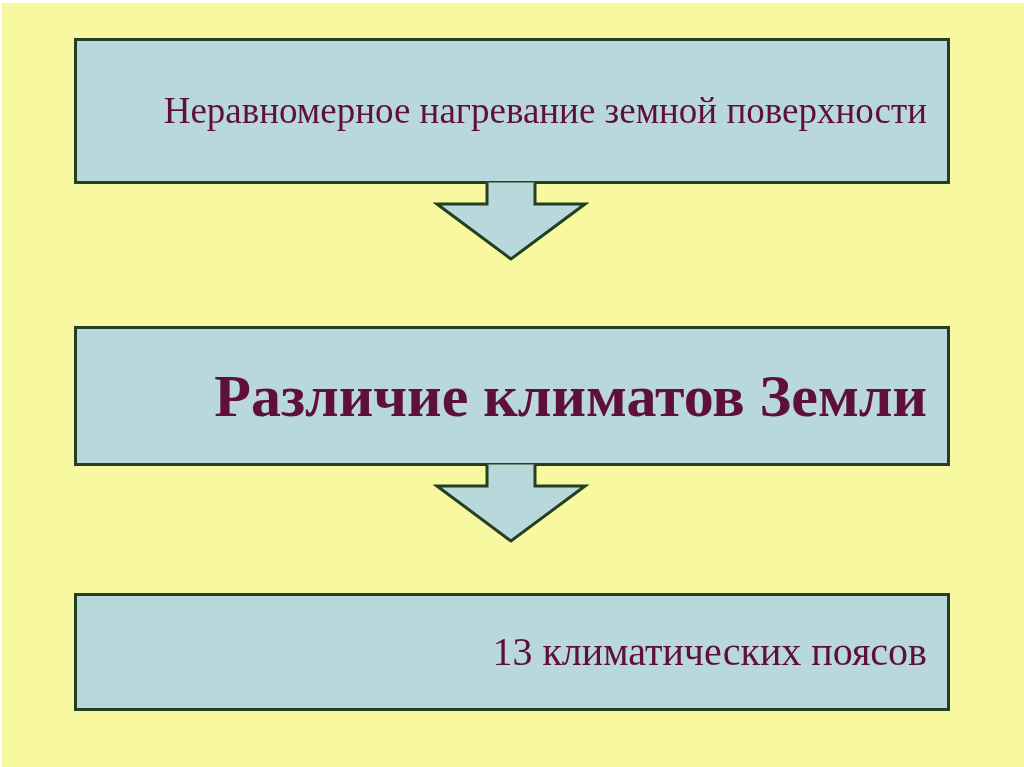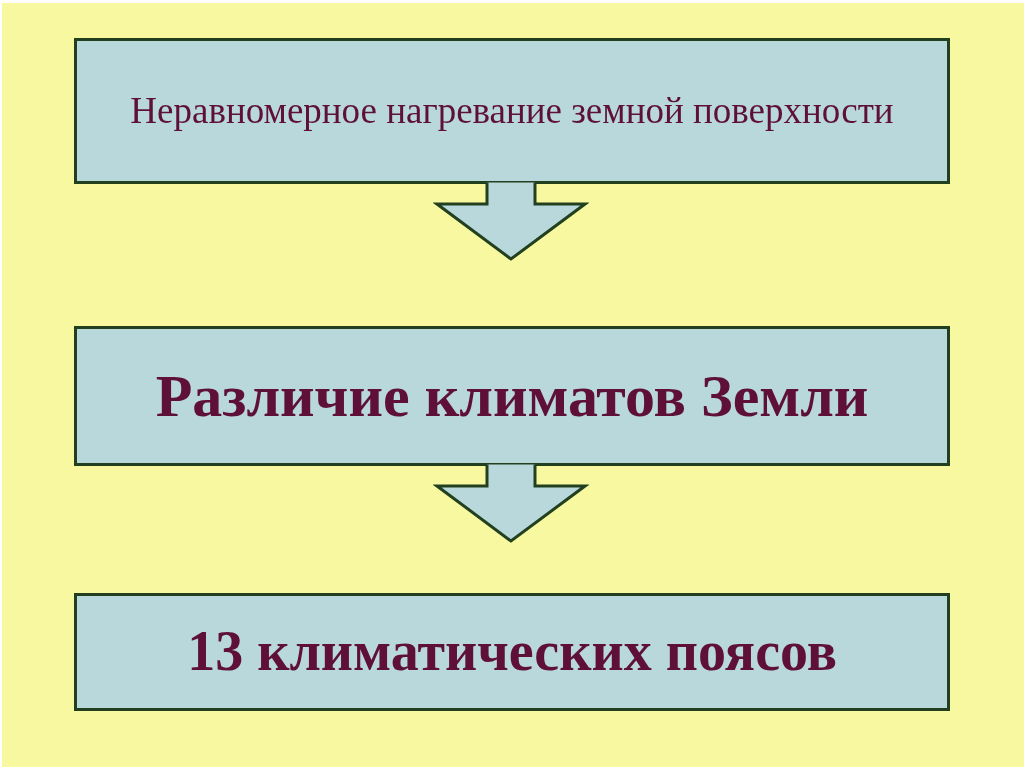--- a/index.html
+++ b/index.html
@@ -21,34 +21,34 @@
   }
   .flow-box {
     position: absolute;
     left: 72px;
     width: 876px;
     box-sizing: border-box;
     background: var(--box-fill, #b9d8dc);
     border: 3px solid var(--box-border, #22401f);
     display: flex;
     align-items: center;
-    justify-content: center;
+    justify-content: flex-end;
     text-align: center;
   }
   .flow-box .box-label {
     color: var(--text-color, #5e1038);
     line-height: 1.1;
     padding: 0 20px;
   }
   #box-1 { top: 35px;  height: 146px; }
   #box-1 .box-label { font-size: 37px; font-weight: normal; }
   #box-2 { top: 323px; height: 140px; }
   #box-2 .box-label { font-size: 60px; font-weight: bold; }
   #box-3 { top: 590px; height: 118px; }
-  #box-3 .box-label { font-size: 56px; font-weight: bold; }
+  #box-3 .box-label { font-size: 40px; font-weight: normal; }
   .down-arrow {
     position: absolute;
     left: 431px;
     width: 156px;
     height: 82px;
   }
   #arrow-1 { top: 178px; }
   #arrow-2 { top: 460px; }
   .down-arrow path {
     fill: var(--box-fill, #b9d8dc);

